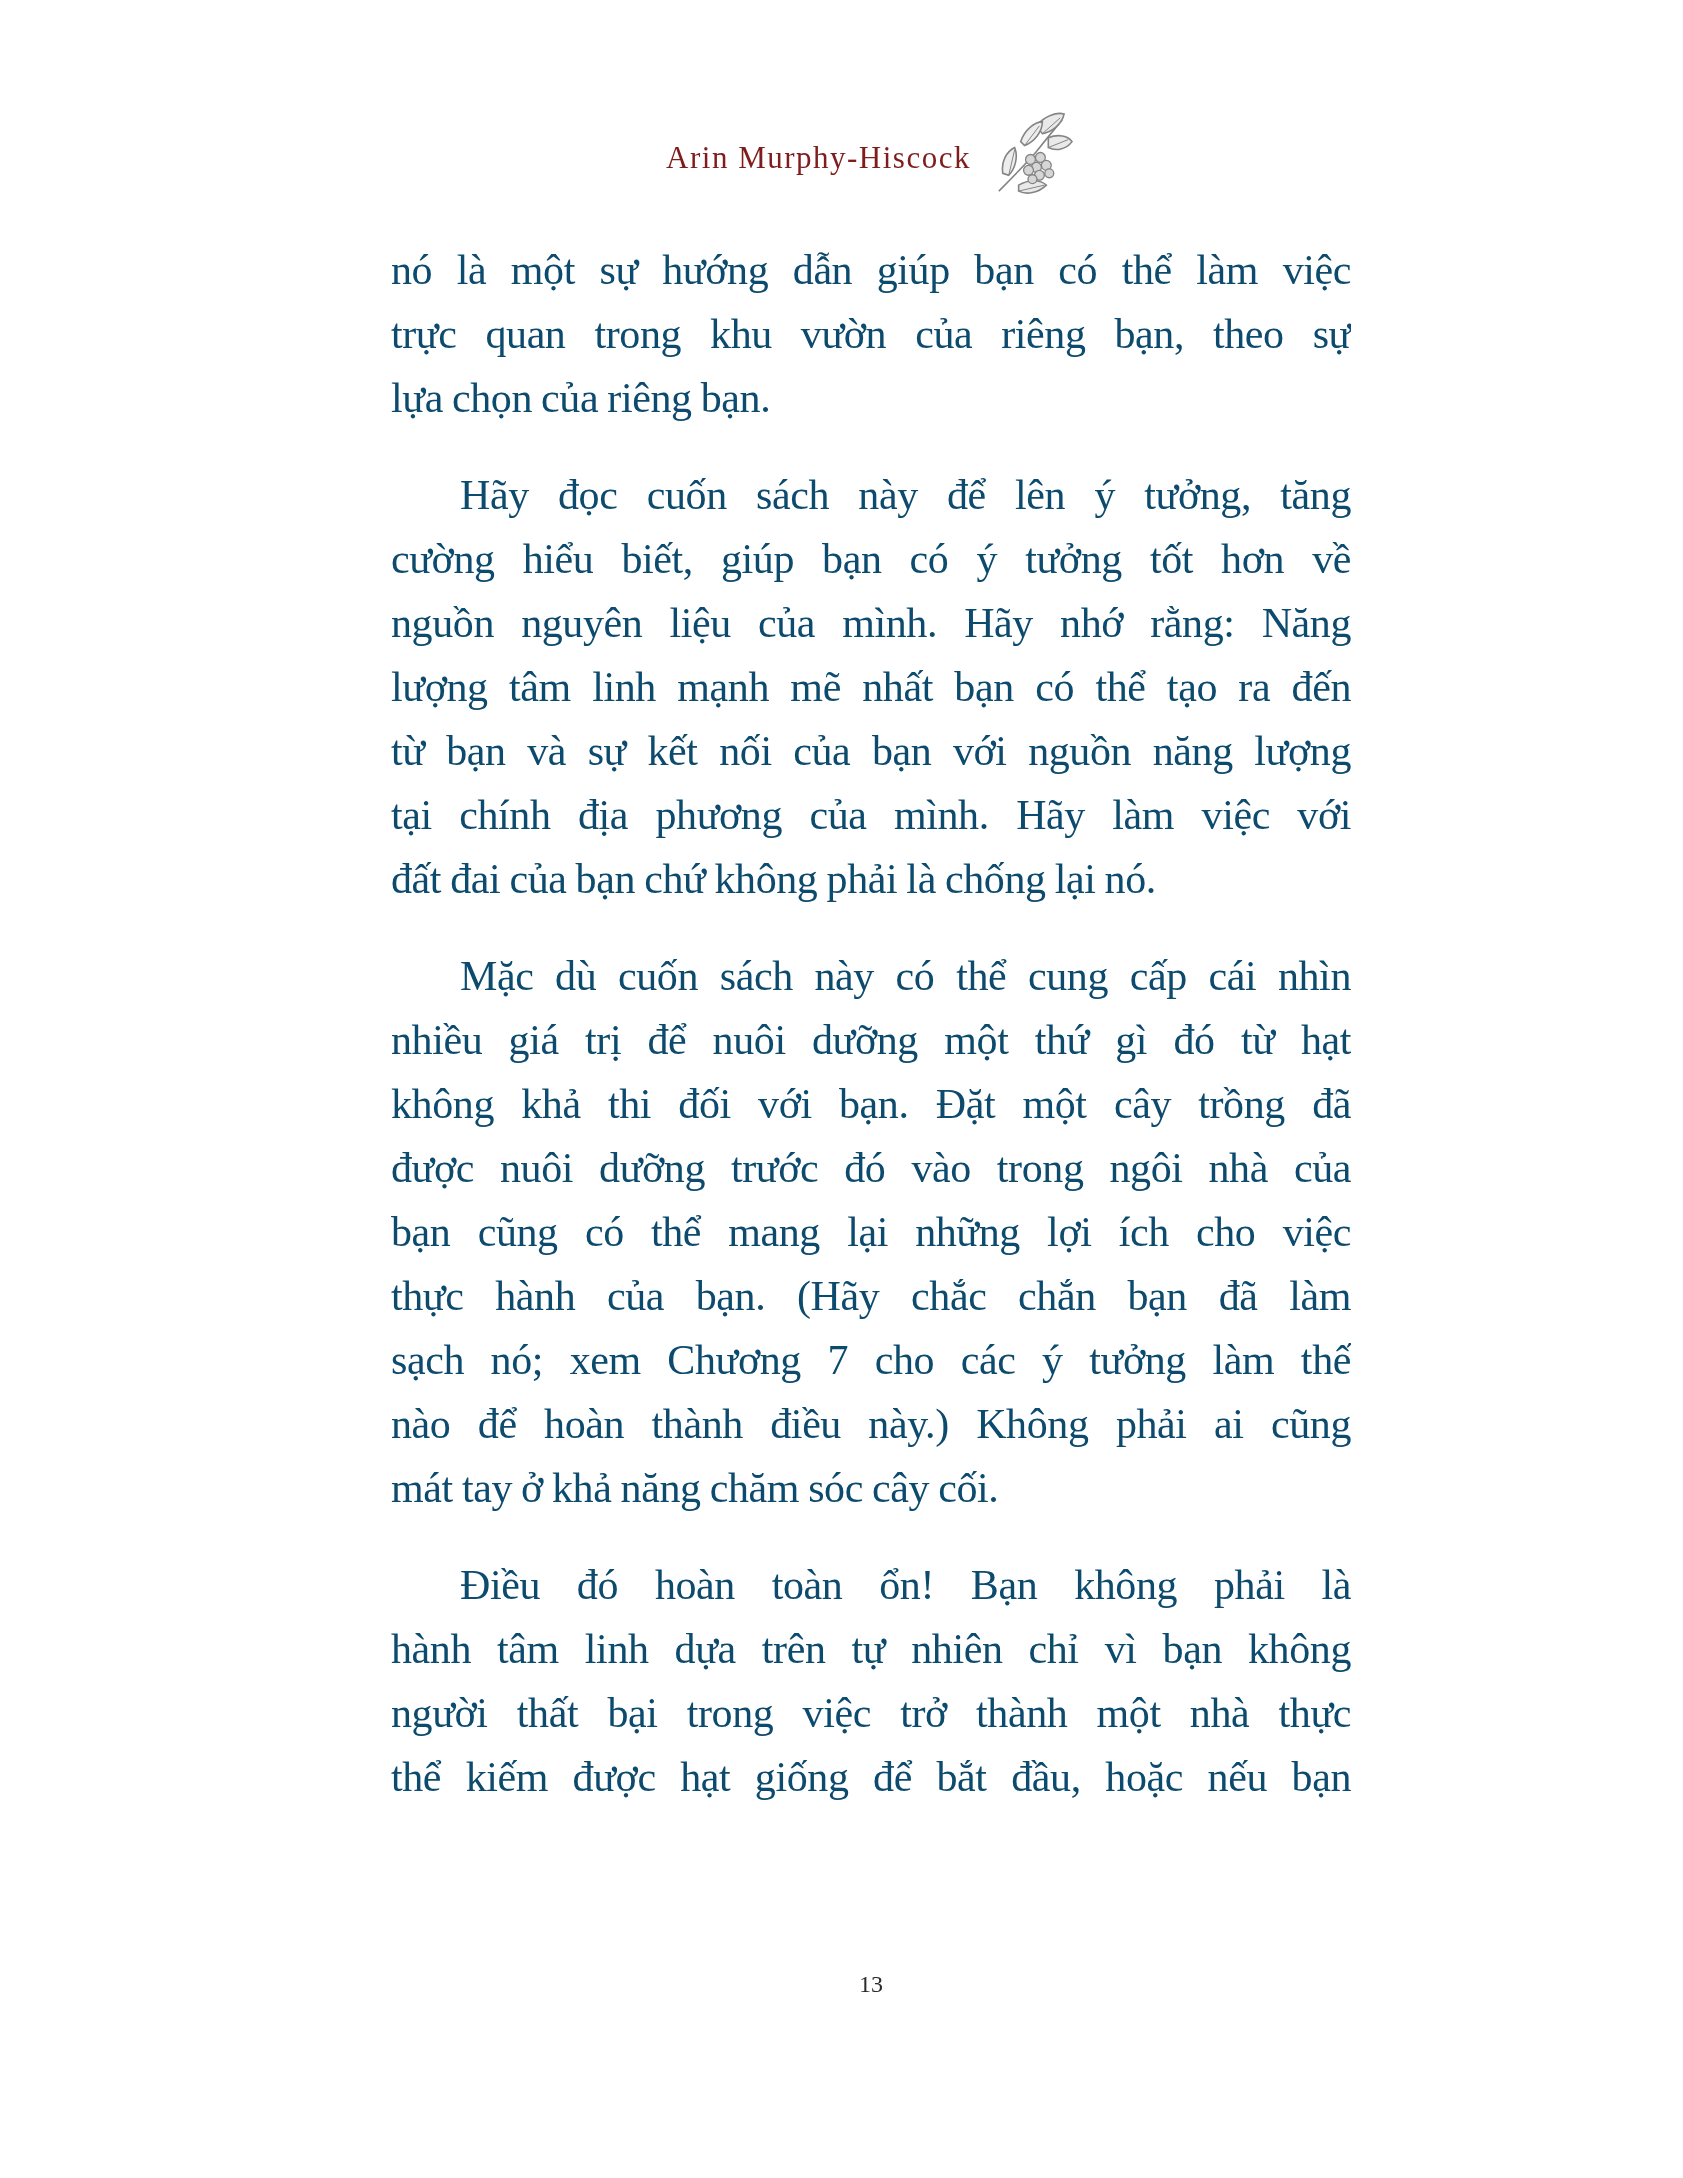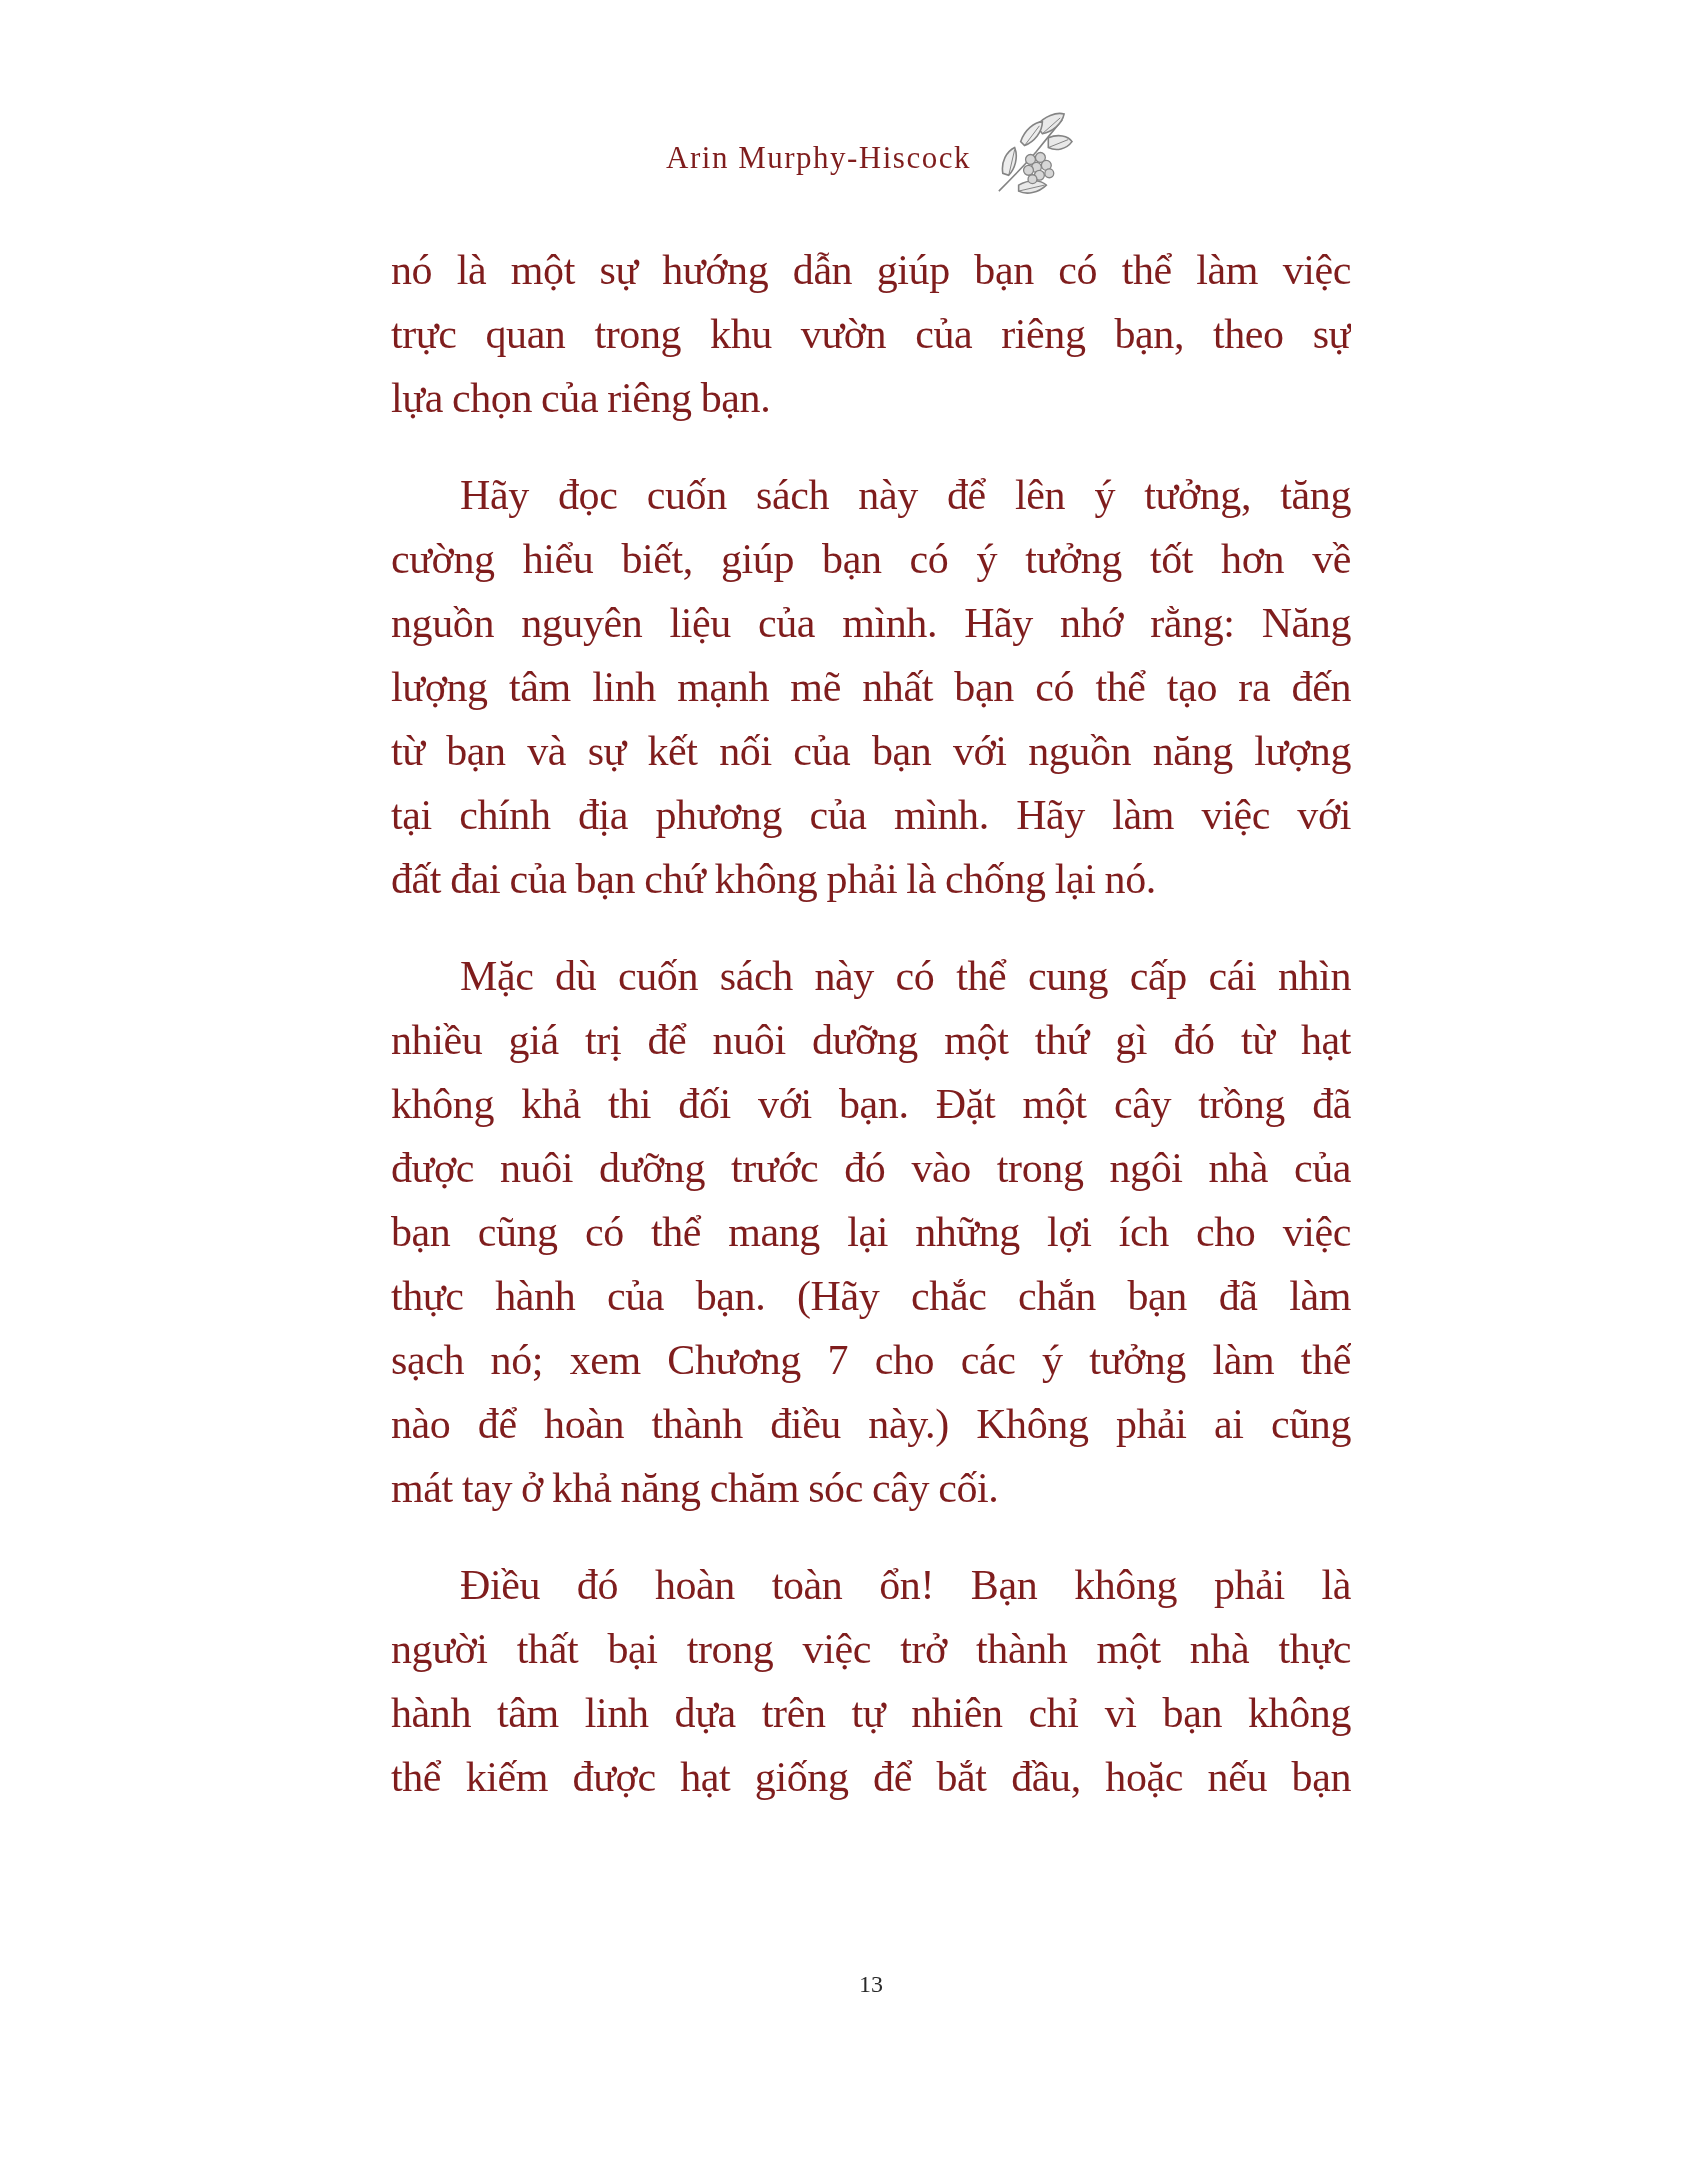--- a/index.html
+++ b/index.html
@@ -21,21 +21,21 @@
     color:#7f1d1d;
     font-size:31px;
     letter-spacing:1.5px;
     white-space:nowrap;
     font-family:"Liberation Serif","DejaVu Serif",serif;
   }
   .plant{flex:0 0 auto;margin-top:-6px;}
   .body-text{
     position:absolute;
     top:238px;left:391px;width:960px;
-    color:#7f1d1d;
+    color:#0c4a6e;
   }
   .para{margin:0 0 33px 0;}
   .line{
     font-size:42px;
     line-height:64px;
     height:64px;
     overflow:hidden;
     letter-spacing:-0.4px;
     word-spacing:-1px;
     text-align:justify;
@@ -111,21 +111,21 @@
         <div class="line">không khả thi đối với bạn. Đặt một cây trồng đã</div>
         <div class="line">được nuôi dưỡng trước đó vào trong ngôi nhà của</div>
         <div class="line">bạn cũng có thể mang lại những lợi ích cho việc</div>
         <div class="line">thực hành của bạn. (Hãy chắc chắn bạn đã làm</div>
         <div class="line">sạch nó; xem Chương 7 cho các ý tưởng làm thế</div>
         <div class="line">nào để hoàn thành điều này.) Không phải ai cũng</div>
         <div class="line last">mát tay ở khả năng chăm sóc cây cối.</div>
       </div>
       <div class="para">
         <div class="line indent">Điều đó hoàn toàn ổn! Bạn không phải là</div>
+        <div class="line">hành tâm linh dựa trên tự nhiên chỉ vì bạn không</div>
         <div class="line">người thất bại trong việc trở thành một nhà thực</div>
-        <div class="line">hành tâm linh dựa trên tự nhiên chỉ vì bạn không</div>
         <div class="line">thể kiếm được hạt giống để bắt đầu, hoặc nếu bạn</div>
       </div>
     </div>
 
   <div class="page-number">13</div>
 </div>
 
 
 </body></html>

